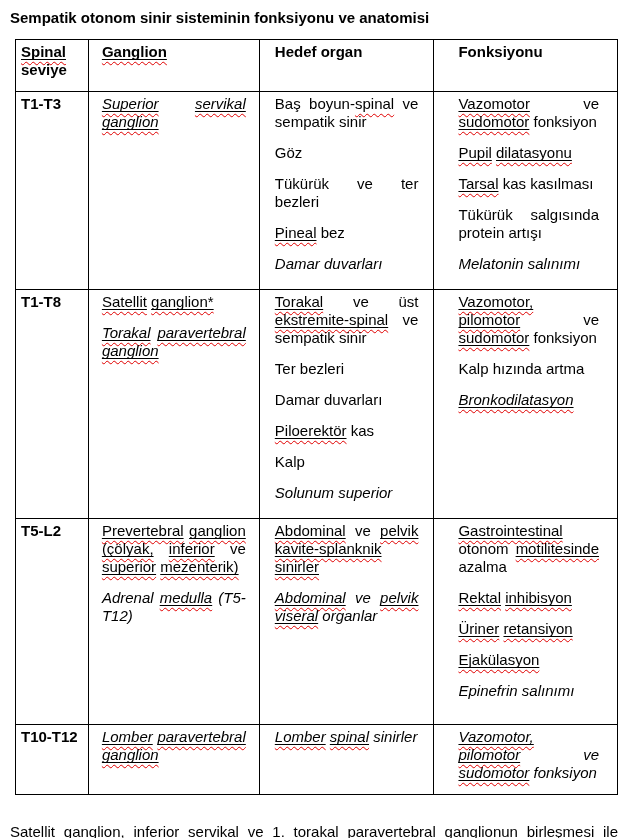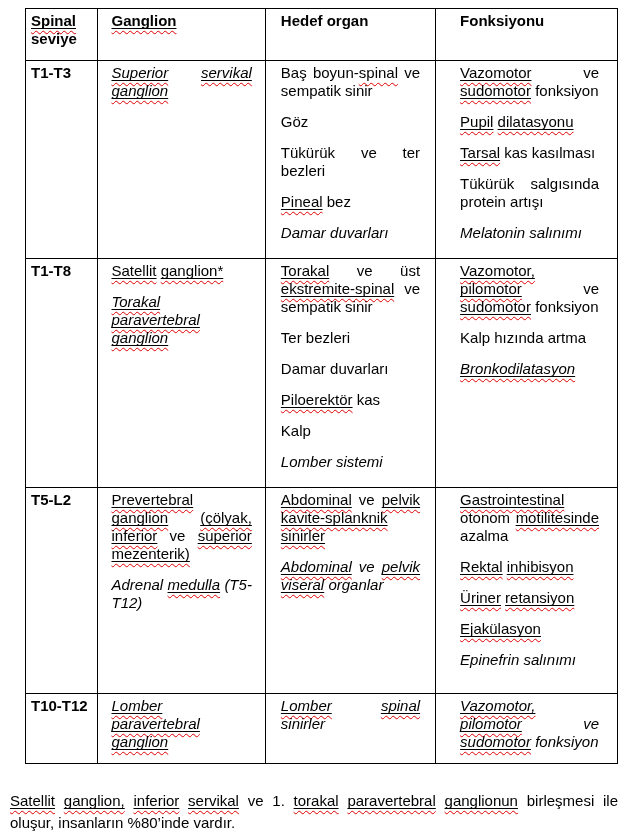--- a/index.html
+++ b/index.html
@@ -4,21 +4,21 @@
 <style>
   html, body { margin:0; padding:0; background:#ffffff; }
   body {
     width:628px; height:838px; overflow:hidden;
     font-family:"Liberation Sans","DejaVu Sans",sans-serif;
     color:#000; font-size:15px;
   }
   .page { box-sizing:border-box; padding:8px 10px 0 10px; }
   .doc-title { font-size:15px; font-weight:bold; margin:0 0 12px 0; line-height:19px; }
 
-  table.anatomy { border-collapse:collapse; table-layout:fixed; margin-left:15px; }
+  table.anatomy { border-collapse:collapse; table-layout:fixed; margin-left:5px; }
   th, td {
     border:1px solid #000; vertical-align:top; text-align:left;
     font-size:15px; line-height:18px;
   }
   th { font-weight:bold; }
   th:nth-child(1), td:nth-child(1) { padding:3px 4px 0 5px; }
   th:nth-child(2), td:nth-child(2) { padding:3px 13px 0 13px; }
   th:nth-child(3), td:nth-child(3) { padding:3px 15px 16px 15px; }
   th:nth-child(4), td:nth-child(4) { padding:3px 18px 0 24px; }
 
@@ -46,20 +46,21 @@
 
   .footnote {
     width:608px; margin:26px 16px 0 0; font-size:15px;
     line-height:22px; text-align:justify;
   }
 </style>
 </head>
 <body>
 
 <div class="page">
+  <h1 class="doc-title">Sempatik otonom sinir sisteminin fonksiyonu ve anatomisi</h1>
 
   <table class="anatomy">
     <colgroup>
       <col style="width:73px">
       <col style="width:172px">
       <col style="width:176px">
       <col style="width:184px">
     </colgroup>
     <thead>
       <tr id="header-row">
@@ -95,21 +96,21 @@
           <td class="cell">
             <p><span class="seg seg-usq"><span class="seg-in">Satellit</span></span> <span class="seg seg-usq"><span class="seg-in">ganglion*</span></span></p>
             <p><span class="seg seg-usq"><span class="seg-in">Torakal</span></span> <span class="seg seg-usq"><span class="seg-in">paravertebral</span></span> <span class="seg seg-usq"><span class="seg-in">ganglion</span></span></p>
           </td>
           <td class="cell">
             <p><span class="seg seg-usq"><span class="seg-in">Torakal</span></span> <span class="seg seg-p"><span class="seg-in">ve üst</span></span> <span class="seg seg-usq"><span class="seg-in">ekstremite-spinal</span></span> <span class="seg seg-p"><span class="seg-in">ve sempatik sinir</span></span></p>
             <p><span class="seg seg-p"><span class="seg-in">Ter bezleri</span></span></p>
             <p><span class="seg seg-p"><span class="seg-in">Damar duvarları</span></span></p>
             <p><span class="seg seg-usq"><span class="seg-in">Piloerektör</span></span> <span class="seg seg-p"><span class="seg-in">kas</span></span></p>
             <p><span class="seg seg-p"><span class="seg-in">Kalp</span></span></p>
-            <p><span class="seg seg-p"><span class="seg-in">Lomber sistemi</span></span></p>
+            <p><span class="seg seg-p"><span class="seg-in">Solunum superior</span></span></p>
           </td>
           <td class="cell">
             <p><span class="seg seg-usq"><span class="seg-in">Vazomotor,</span></span> <span class="seg seg-usq"><span class="seg-in">pilomotor</span></span> <span class="seg seg-p"><span class="seg-in">ve</span></span> <span class="seg seg-usq"><span class="seg-in">sudomotor</span></span> <span class="seg seg-p"><span class="seg-in">fonksiyon</span></span></p>
             <p><span class="seg seg-p"><span class="seg-in">Kalp hızında artma</span></span></p>
             <p><span class="seg seg-usq"><span class="seg-in">Bronkodilatasyon</span></span></p>
           </td>
         </tr>
         <tr>
           <td class="level-cell">T5-L2</td>
           <td class="cell">

